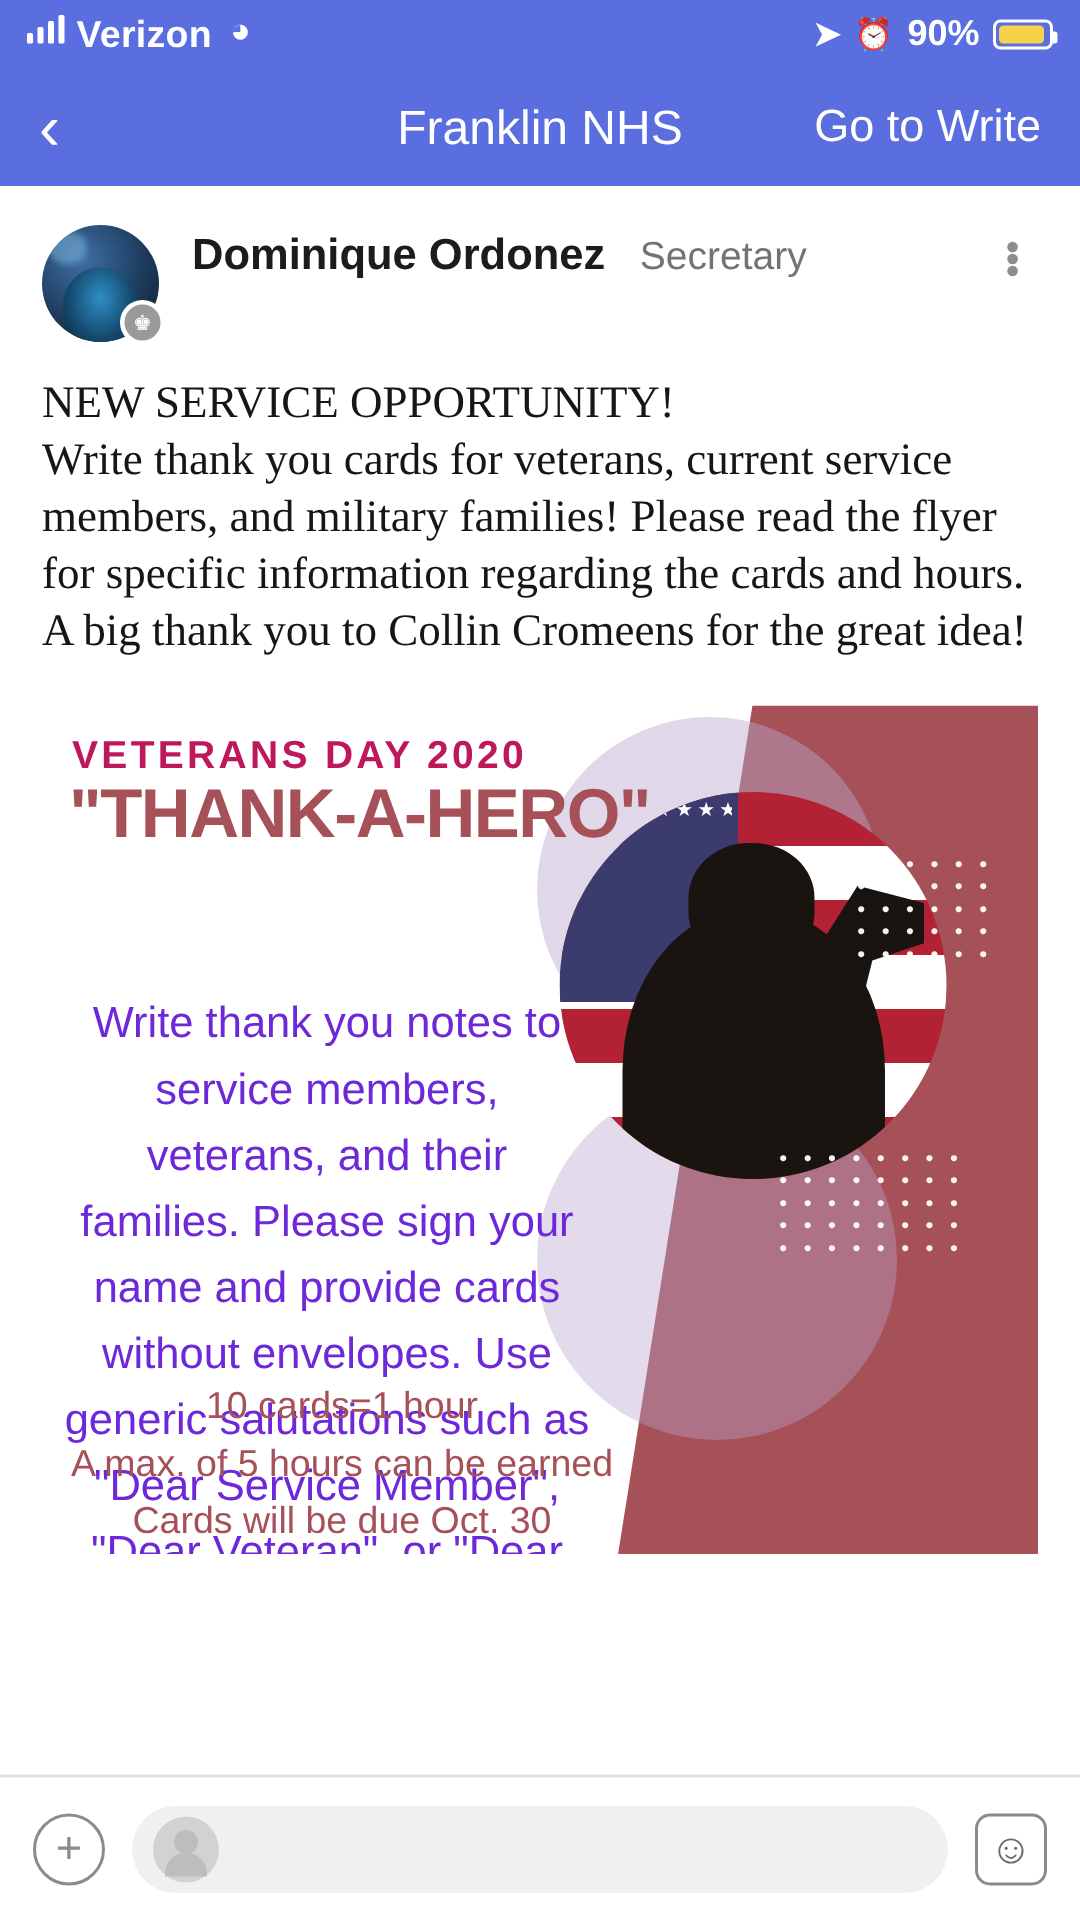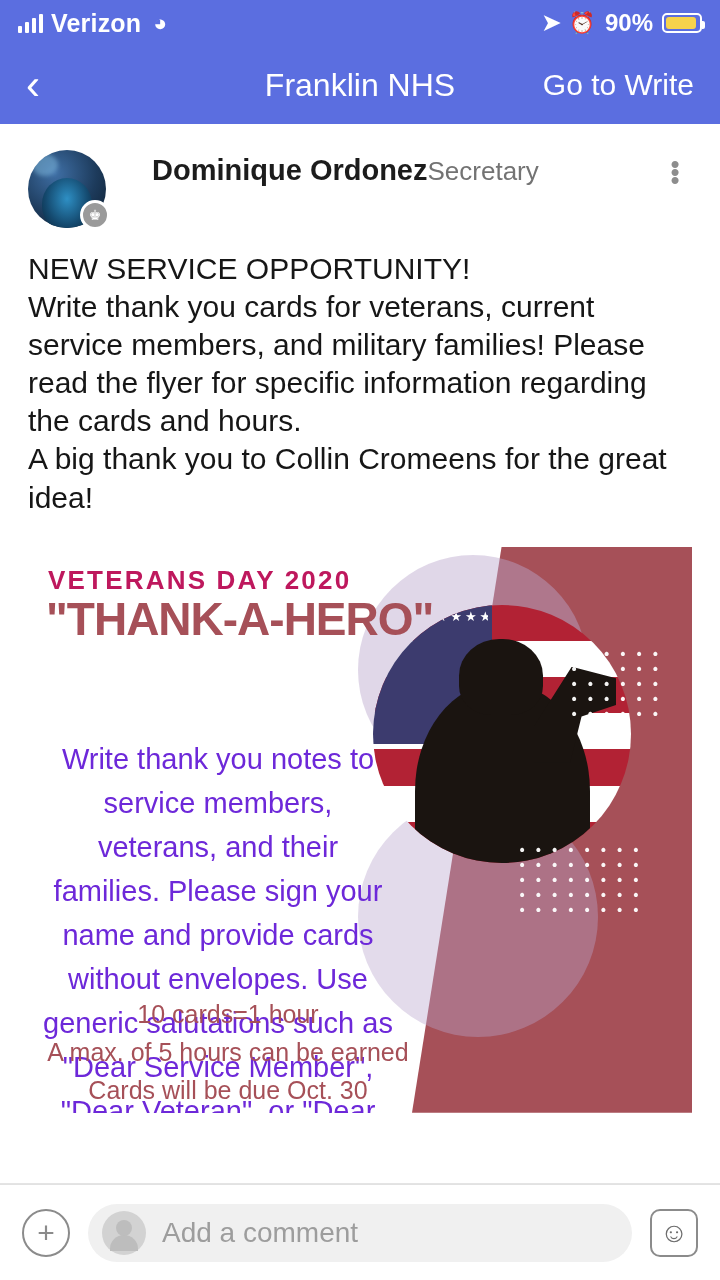--- a/index.html
+++ b/index.html
@@ -10,21 +10,21 @@
     overflow: hidden;
   }
   .phone { position: relative; width: 720px; height: 1280px; background: #fff; }
 
   
   .statusbar {
     height: 46px; background: #5b6ee0; color: #fff;
     display: flex; align-items: center; padding: 0 18px;
     font-size: 25px; font-weight: 600; position: relative;
   }
-  .sb-left { display: flex; align-items: center; gap: 8px; }
+  .sb-left { display: flex; gap: 8px; }
   .bars { display: flex; align-items: flex-end; gap: 3px; height: 20px; }
   .bars i { display: block; width: 4px; background: #fff; border-radius: 1px; }
   .bars i:nth-child(1) { height: 7px; }
   .bars i:nth-child(2) { height: 11px; }
   .bars i:nth-child(3) { height: 15px; }
   .bars i:nth-child(4) { height: 19px; }
   .carrier { font-size: 25px; letter-spacing: .2px; }
   .wifi { margin-left: 4px; font-size: 23px; line-height: 1; }
   .sb-center {
     position: absolute; left: 0; right: 0; text-align: center;
@@ -85,21 +85,21 @@
     filter: blur(2px);
   }
   .crown-badge {
     position: absolute; right: -4px; bottom: -2px;
     width: 30px; height: 30px; border-radius: 50%;
     background: #9a9a9a; border: 3px solid #fff;
     display: flex; align-items: center; justify-content: center;
     color: #fff; font-size: 14px;
   }
   .head-text { margin-left: 22px; padding-top: 4px; }
-  .name-row { display: flex; align-items: baseline; gap: 0; margin-left: 24px; }
+  .name-row { display: flex; align-items: baseline; gap: 23px; }
   .author { font-size: 29px; font-weight: 700; color: #1c1c1c; }
   .role { font-size: 26px; color: #737373; }
   .meta { margin-top: 8px; font-size: 26px; color: #8d8d8d; }
   .more-dots {
     margin-left: auto; width: 34px; text-align: center; padding-top: 10px;
     color: #8d8d8d; font-size: 26px; line-height: 8px;
   }
   .more-dots span { display: block; }
 
   .post-text {
@@ -264,21 +264,21 @@
           <span class="role">Secretary</span>
         </div>
       </div>
       <div class="more-dots">
         <span>•</span>
           <span>•</span>
           <span>•</span>
       </div>
     </div>
 
-    <div class="post-text" style="white-space: pre-line;">NEW SERVICE OPPORTUNITY!
+    <div class="post-text" style="white-space: pre-line; font-family: Liberation Serif, serif;">NEW SERVICE OPPORTUNITY!
 Write thank you cards for veterans, current service members, and military families! Please read the flyer for specific information regarding the cards and hours.
 A big thank you to Collin Cromeens for the great idea!</div>
 
     <div class="flyer">
       <div class="flyer-red"></div>
       <div class="flyer-circle-lav1"></div>
       <div class="flyer-circle-lav2"></div>
       <div class="flag-circle">
         <div class="canton"></div>
         <div class="soldier"></div>
@@ -294,18 +294,17 @@
 Cards will be due Oct. 30</div>
     </div>
   </div>
 
   <div class="bottom-divider"></div>
 
   <div class="commentbar">
     <div class="plus">+</div>
     <div class="comment-input">
       <div class="c-avatar"></div>
-      <div class="c-placeholder">Add a comment</div>
     </div>
     <div class="emoji-btn">☺</div>
   </div>
 
 </div>
 
 </body></html>

